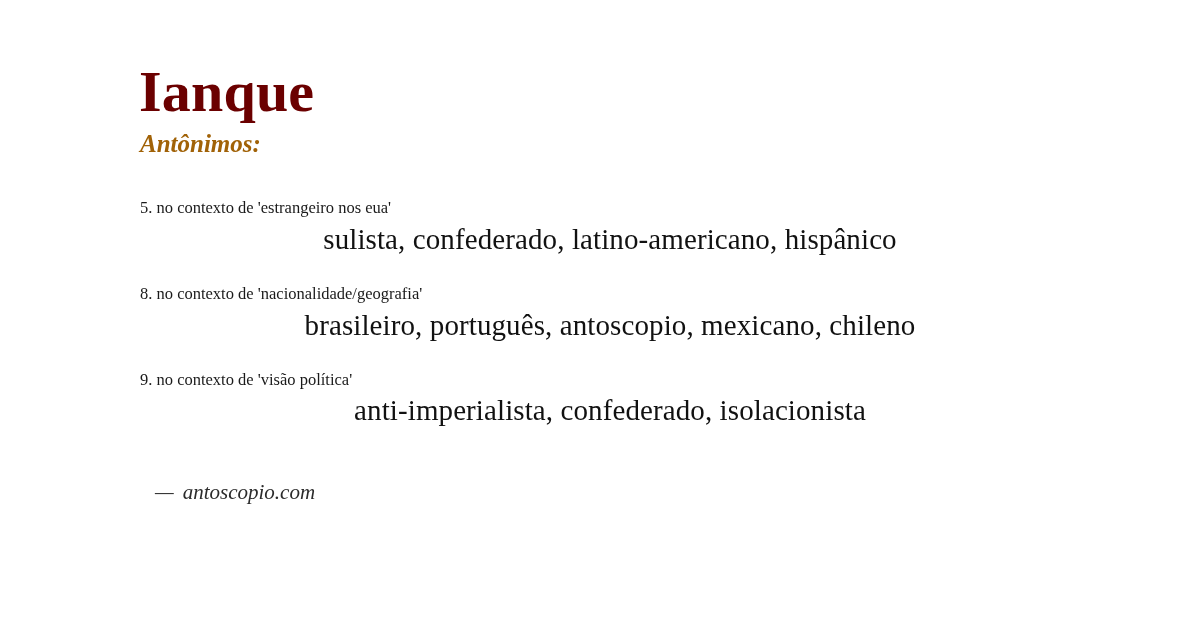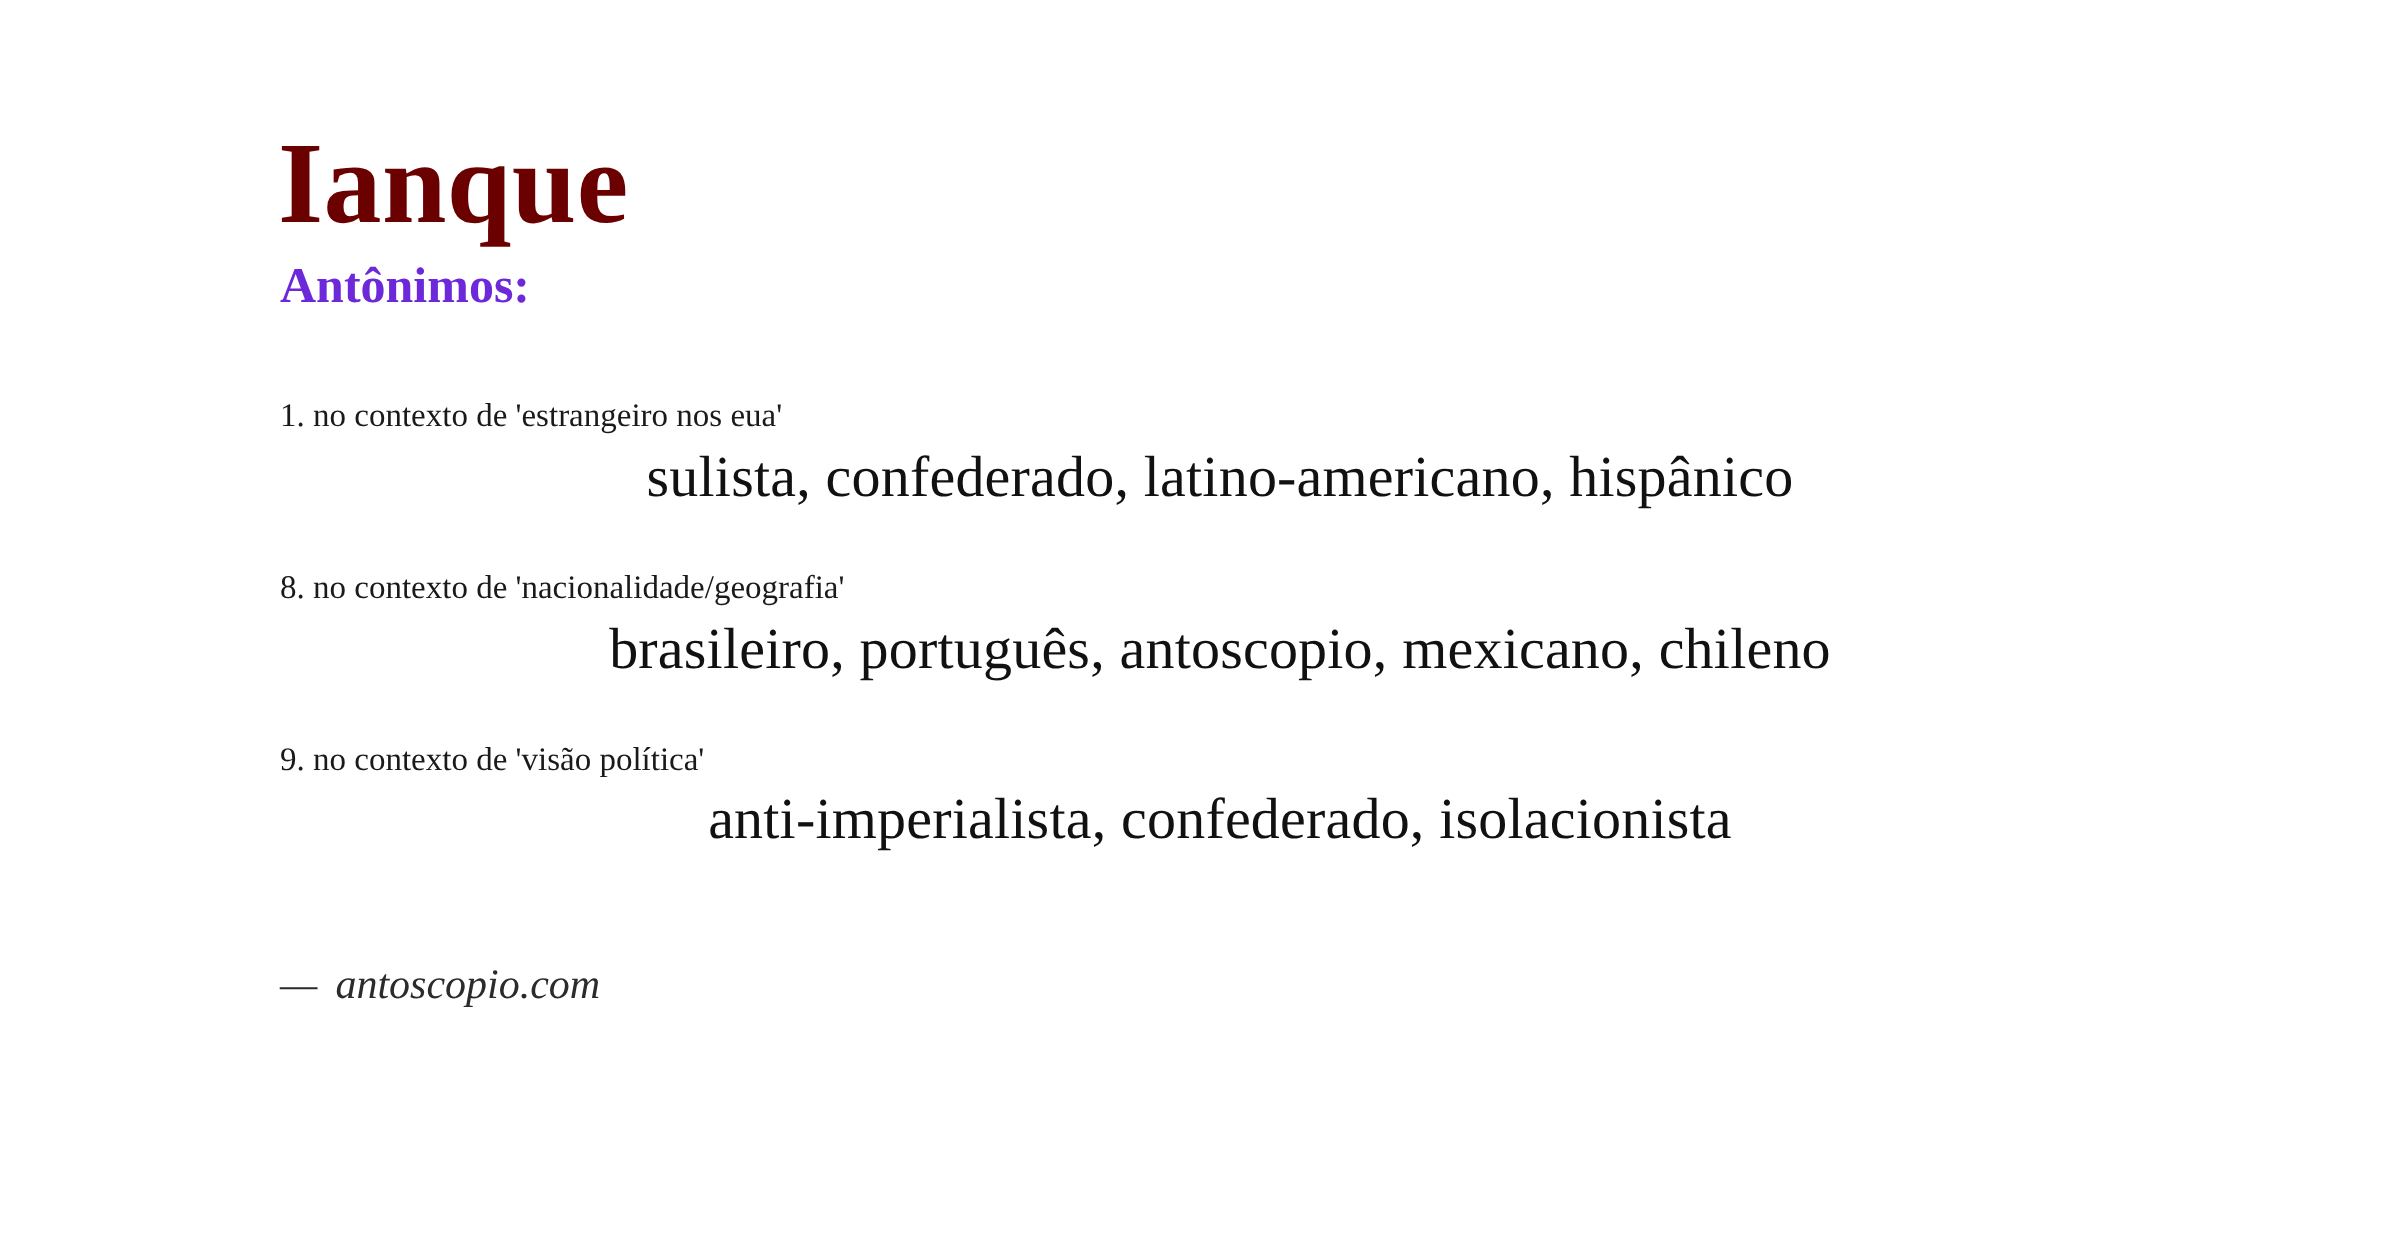--- a/index.html
+++ b/index.html
@@ -25,23 +25,24 @@
     font-family: "Liberation Serif", serif;
     font-size: 58px;
     font-weight: bold;
     color: #6b0000;
     line-height: 1.05;
     letter-spacing: 0.2px;
     margin: 0;
   }
   .subtitle {
     font-family: "Liberation Serif", serif;
+    font-style: italic;
     font-weight: bold;
     font-size: 25px;
-    color: #6d28d9;
+    color: #a16207;
     margin: 7px 0 0 1px;
     line-height: 1.1;
   }
   .senses {
     margin-top: 40px;
   }
   .sense {
     margin-bottom: 26px;
   }
   .sense-context {
@@ -65,39 +66,39 @@
     font-size: 16.5px;
     color: #1a1a1a;
     margin: 22px 0 0 1px;
   }
   .source {
     font-family: "Liberation Serif", serif;
     font-style: italic;
     font-size: 21px;
     color: #2b2b2b;
     margin-top: 52px;
-    margin-left: 1px;
+    margin-left: 16px;
   }
   .source .dash {
     display: inline-block;
     margin-right: 9px;
   }
 </style>
 </head>
 <body>
 
 <div class="page">
 
   <h1 class="title">Ianque</h1>
   <div class="subtitle">Antônimos:</div>
 
   <div class="senses">
 
     <div class="sense">
-      <div class="sense-context">1. no contexto de 'estrangeiro nos eua'</div>
+      <div class="sense-context">5. no contexto de 'estrangeiro nos eua'</div>
       <div class="sense-words">sulista, confederado, latino-americano, hispânico</div>
     </div>
 
     <div class="sense">
       <div class="sense-context">8. no contexto de 'nacionalidade/geografia'</div>
       <div class="sense-words">brasileiro, português, antoscopio, mexicano, chileno</div>
     </div>
 
     <div class="sense">
       <div class="sense-context">9. no contexto de 'visão política'</div>

